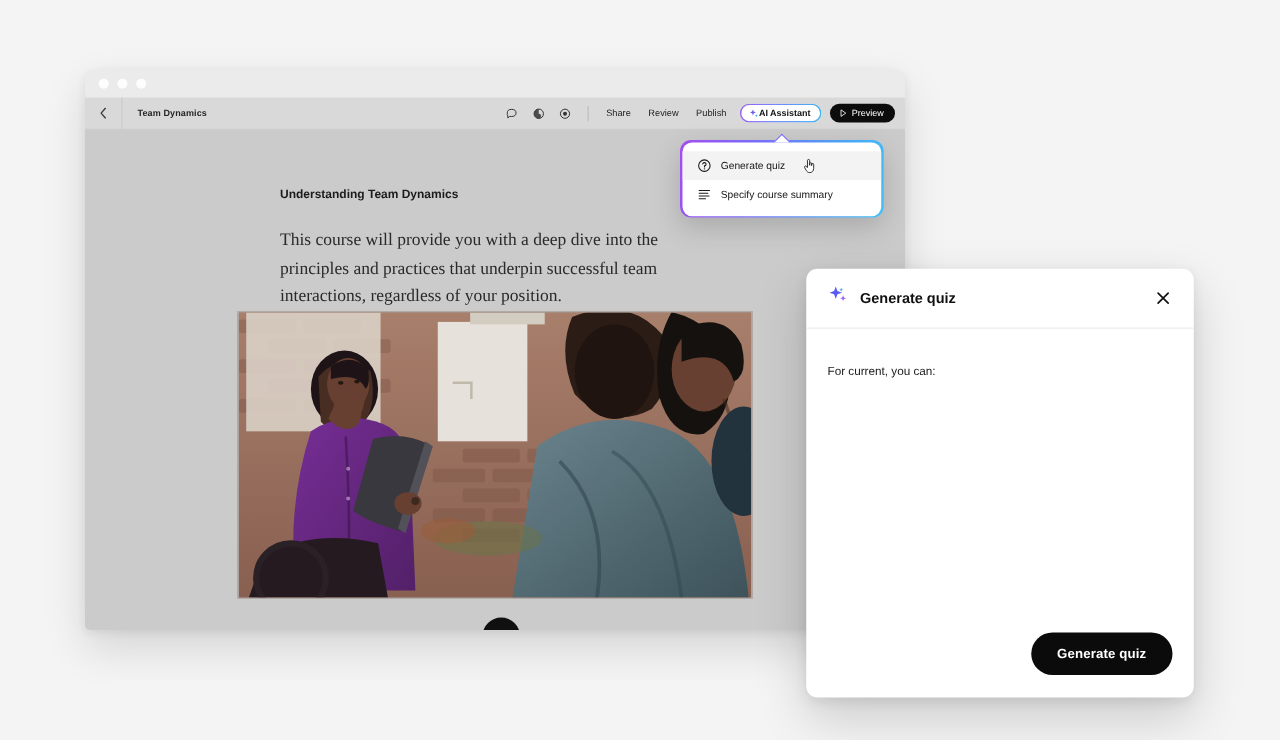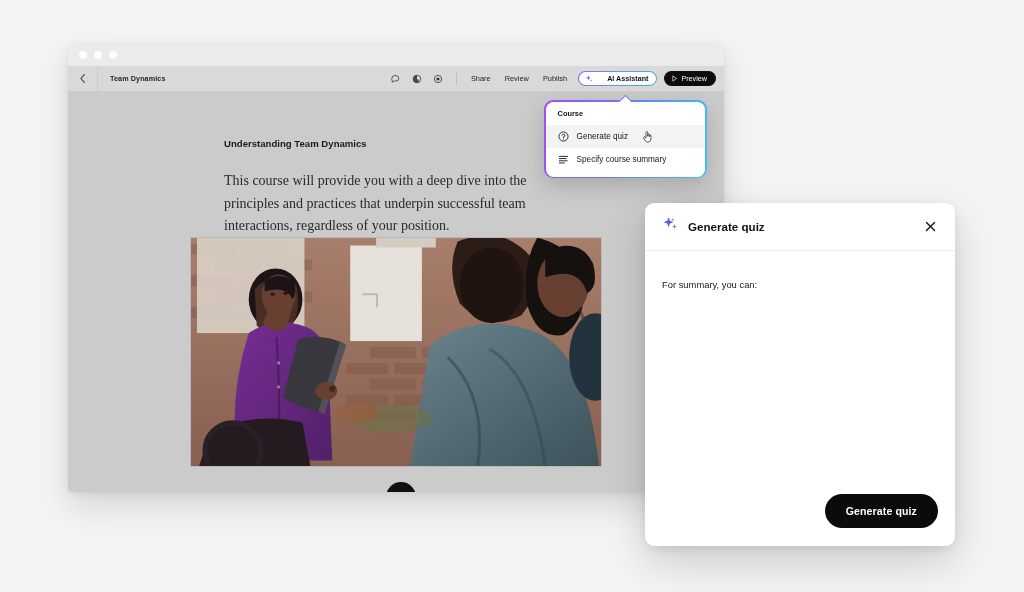--- a/index.html
+++ b/index.html
@@ -2,21 +2,21 @@
 <html><head>
 <meta charset="utf-8">
 <style>
   * { box-sizing: border-box; margin: 0; padding: 0; }
   html, body {
     width: 1024px; height: 592px;
     background: #f4f4f4;
     font-family: "Liberation Sans", sans-serif;
     overflow: hidden;
   }
-  #stage { position: relative; width: 1024px; height: 493px; }
+  #stage { position: relative; width: 1024px; height: 493px; margin-top: 12px; }
 
   
   .window {
     position: absolute; left: 68px; top: 44px;
     width: 656px; height: 448px;
     background: #e8e8e8;
     border-radius: 9px 9px 4px 4px;
     box-shadow: 0 14px 34px rgba(0,0,0,0.13), 0 2px 8px rgba(0,0,0,0.07);
     overflow: hidden;
   }
@@ -46,21 +46,21 @@
   }
   .tb-icon {
     width: 21px; height: 26px; display: flex; align-items: center; justify-content: center;
     color: #333;
   }
   .tb-sep { width: 1px; height: 12px; background: #bdbdbd; margin: 0 7px; }
   .tb-link {
     font-size: 7.4px; color: #1d1d1d; padding: 0 7px; font-weight: 500;
   }
   .tb-ai {
-    display: flex; align-items: center; gap: 14px;
+    display: flex; align-items: center; gap: 0;
     height: 15px; padding: 0 8px 0 6px; margin-left: 4px;
     border-radius: 8px; background: #ffffff;
     font-size: 7.2px; font-weight: bold; color: #141414;
     border: 1.3px solid transparent;
     background-image: linear-gradient(#fff,#fff), linear-gradient(100deg,#9b5cf6 0%, #6f8dfa 45%, #3bb4f2 100%);
     background-origin: border-box; background-clip: padding-box, border-box;
   }
   .tb-preview {
     display: flex; align-items: center; gap: 3px;
     height: 15px; padding: 0 9px 0 7px; margin-left: 7px;
@@ -340,21 +340,20 @@
         </svg>
       </div>
 
       <div class="plus-btn">+</div>
     </div>
   </div>
 
   <div class="dropdown">
     <div class="dd-caret"></div>
     <div class="dropdown-inner">
-      <div class="dd-label">Course</div>
 
       <div class="dd-item active">
         <span class="dd-ico">
           <svg width="11" height="11" viewBox="0 0 12 12">
             <circle cx="6" cy="6" r="5" fill="none" stroke="#1a1a1a" stroke-width="0.95"></circle>
             <path d="M4.6 4.5a1.45 1.45 0 1 1 1.5 1.75v0.9" fill="none" stroke="#1a1a1a" stroke-width="0.95" stroke-linecap="round"></path>
             <circle cx="6.05" cy="8.8" r="0.6" fill="#1a1a1a"></circle>
           </svg>
         </span>
         <span>Generate quiz</span>
@@ -392,21 +391,21 @@
       </span>
       <div class="modal-title">Generate quiz</div>
       <div class="modal-close">
         <svg width="11" height="11" viewBox="0 0 12 12">
           <path d="M1.6 1.6 L10.4 10.4 M10.4 1.6 L1.6 10.4" stroke="#111" stroke-width="1.5" stroke-linecap="round"></path>
         </svg>
       </div>
     </div>
 
     <div class="modal-body">
-      <div class="m-sub">For summary, you can:</div>
+      <div class="m-sub">For current, you can:</div>
 
     </div>
 
     <div class="modal-foot">
       <button class="gen-btn">Generate quiz</button>
     </div>
   </div>
 
 </div>
 

